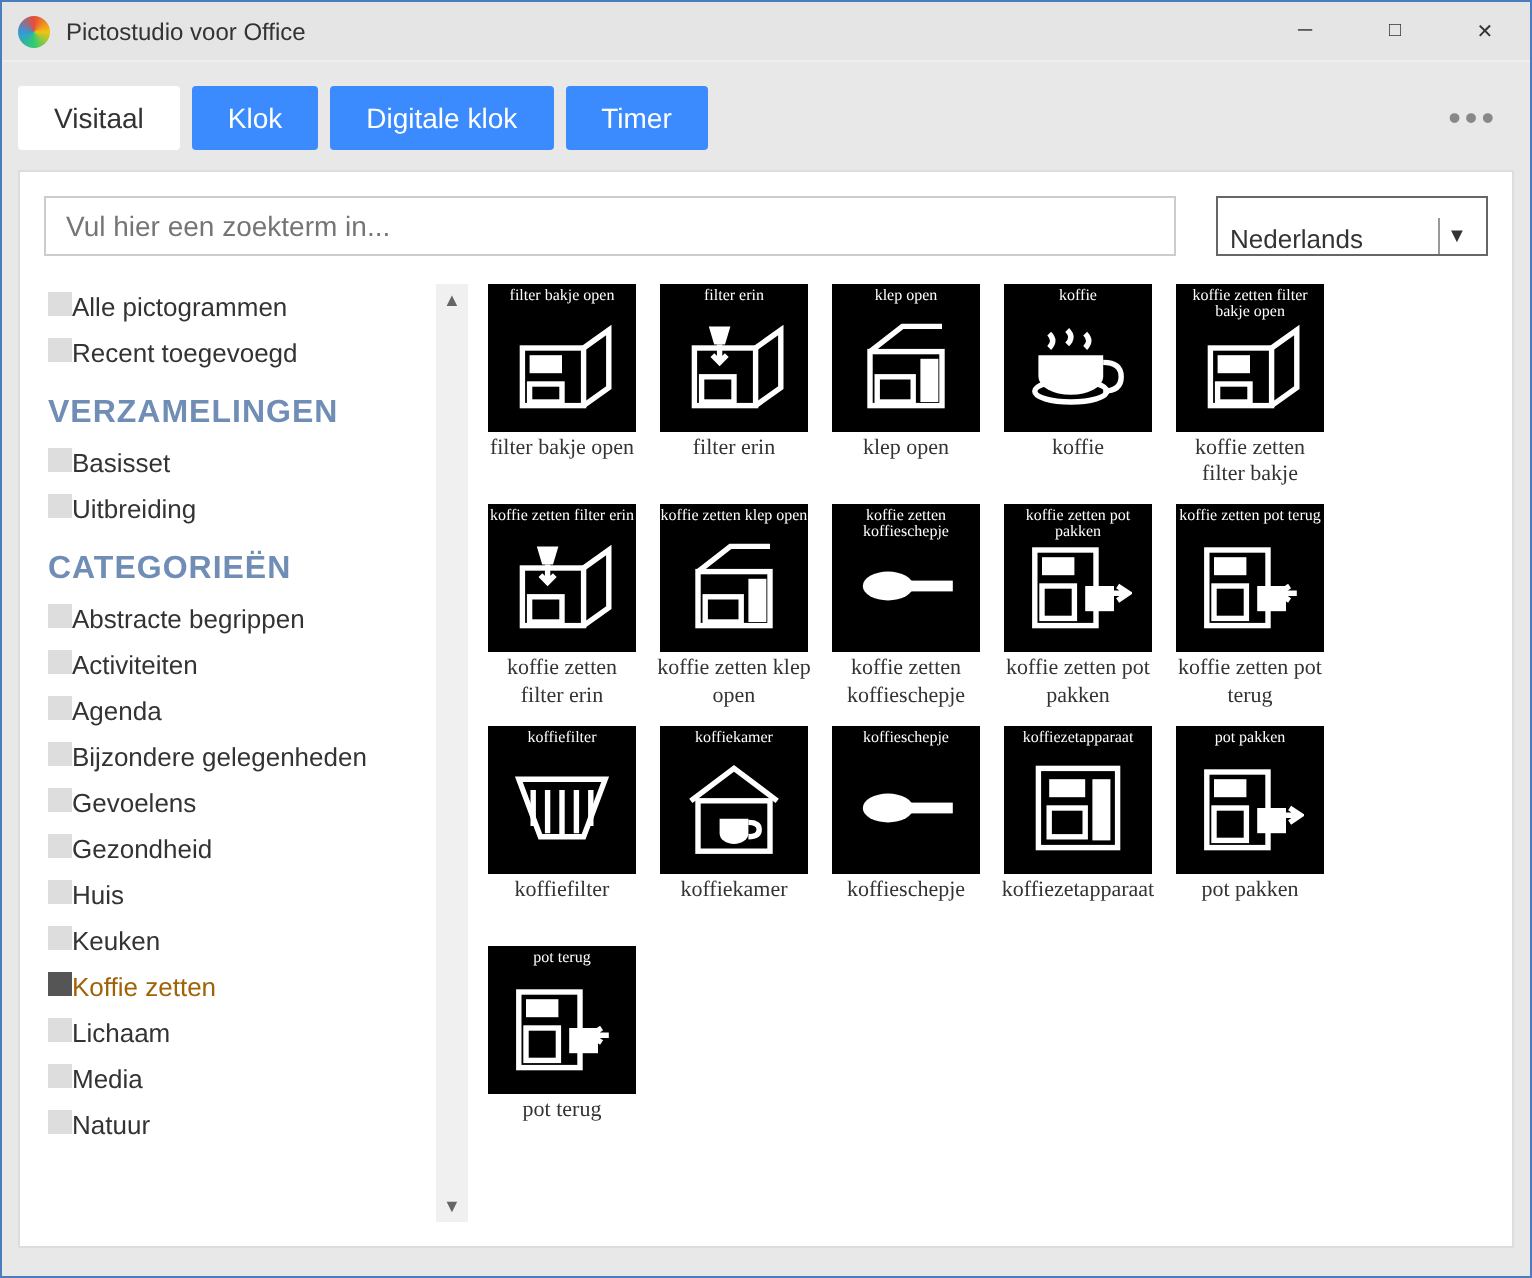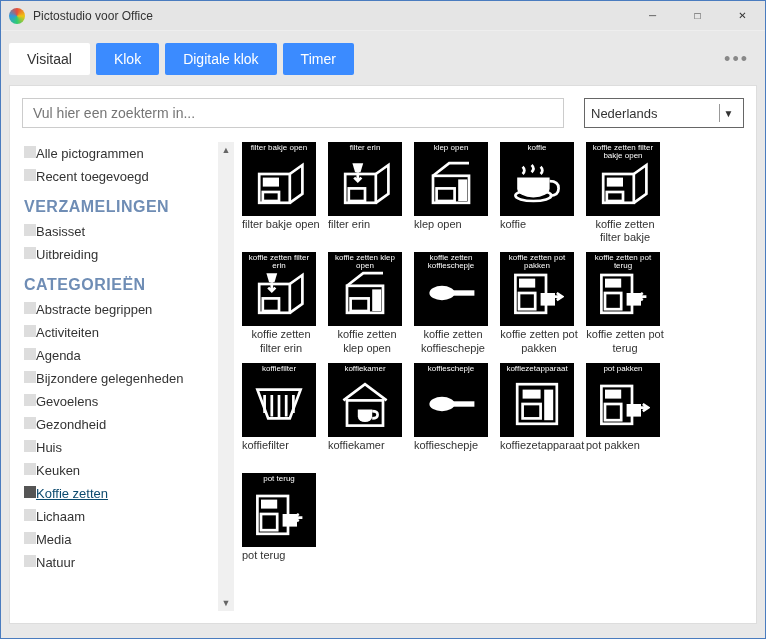--- a/index.html
+++ b/index.html
@@ -83,25 +83,25 @@
   }
   .search-input {
     flex: 1;
     height: 30px;
     padding: 0 10px;
     border: 1px solid #ccc;
     font-size: 14px;
     color: #888;
   }
   .lang-select {
-    width: 160px;
+    width: 136px;
     height: 30px;
     border: 1px solid #666;
     display: flex;
-    align-items: center;
+    align-items: flex-end;
     padding: 0 6px;
     justify-content: space-between;
     cursor: pointer;
     margin-left: 12px;
   }
   .lang-select .chev {
     width: 18px; height: 18px;
     display: flex; align-items: center; justify-content: center;
     border-left: 1px solid #999;
     font-size: 10px;
@@ -140,43 +140,44 @@
     align-items: flex-start;
     padding: 4px 2px;
     cursor: pointer;
     gap: 0;
   }
   .sb-item .box {
     width: 12px; height: 12px;
     background: #ddd;
   }
   .sb-item.selected .box { background: #555; }
-  .sb-item.selected .lbl { color: #0c4a6e; text-decoration: underline; }
+  .sb-item.selected .lbl { color: #a16207; }
   .sb-header {
     color: #6f8db5;
     font-weight: 600;
     font-size: 16px;
     padding: 10px 2px 4px 2px;
     letter-spacing: 0.5px;
   }
   .grid {
     flex: 1;
     overflow-y: auto;
     display: flex;
     flex-wrap: wrap;
     gap: 8px;
     align-content: flex-start;
     padding-left: 4px;
   }
   .picto {
     width: 78px;
     display: flex;
     flex-direction: column;
-    align-items: flex-start;
+    align-items: center;
     cursor: pointer;
+    font-family: Liberation Serif, serif;
   }
   .picto-img {
     width: 74px; height: 74px;
     background: #000;
     display: flex;
     flex-direction: column;
     align-items: center;
     justify-content: center;
     position: relative;
   }

